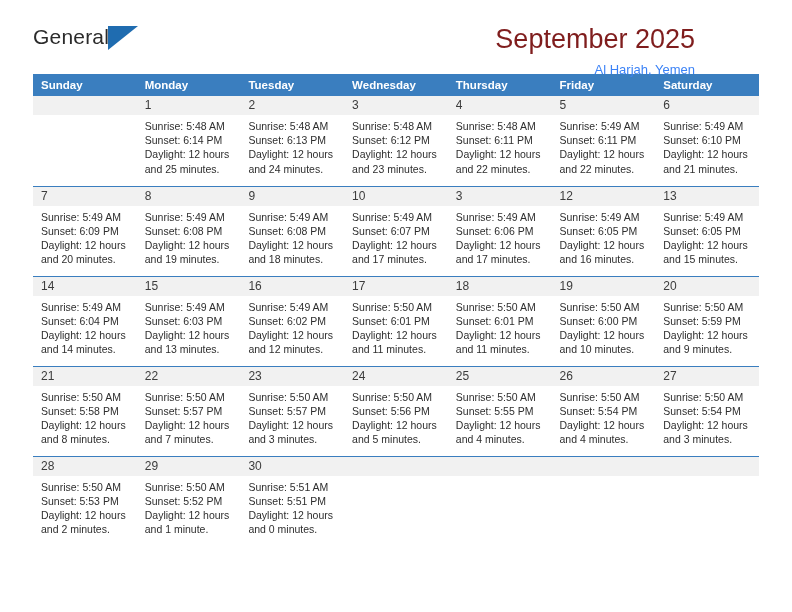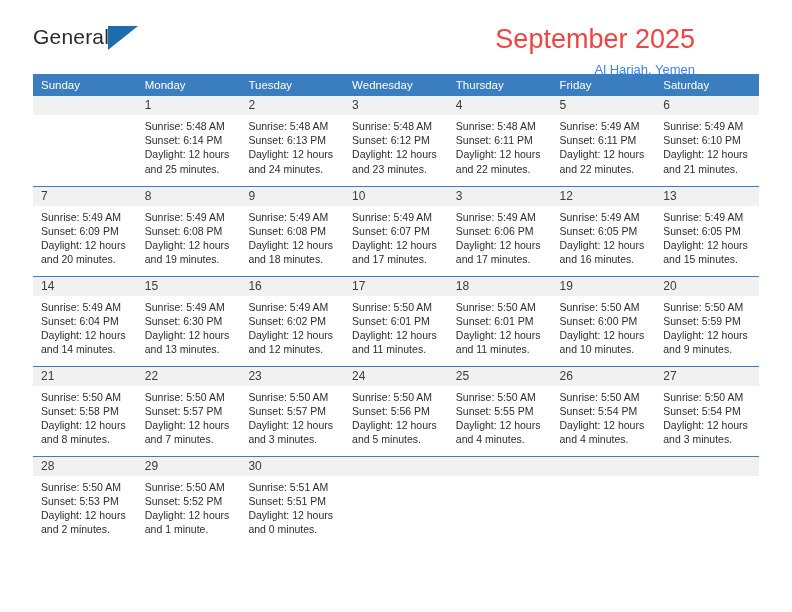--- a/index.html
+++ b/index.html
@@ -60,21 +60,21 @@
     margin-left: 57px;
     display: block;
     margin-top: -3px;
   }
   .title-block {
     text-align: right;
     padding-top: 24px;
   }
   .cal-title {
     font-size: 27px;
-    color: #ef4444;
+    color: #7f1d1d;
     line-height: 30px;
     font-weight: normal;
     margin: 0;
   }
   .cal-subtitle {
     font-size: 13px;
     color: #3b82f6;
     line-height: 20px;
     margin: 6px 0 0 0;
     font-weight: normal;
@@ -83,21 +83,21 @@
   
   .calendar {
     width: 726px;
     border-collapse: collapse;
     table-layout: fixed;
   }
   .calendar th {
     background: #3a7ebf;
     color: #ffffff;
     font-size: 11.5px;
-    font-weight: normal;
+    font-weight: bold;
     text-align: left;
     padding: 5px 0 5px 8px;
     height: 21px;
     box-sizing: border-box;
   }
   .week-row > td {
     vertical-align: top;
     padding: 0;
     border-top: 1.5px solid #3a7ebf;
     height: 90px;
@@ -299,21 +299,21 @@
               <div>Sunrise: 5:49 AM</div>
               <div>Sunset: 6:04 PM</div>
               <div>Daylight: 12 hours</div>
               <div>and 14 minutes.</div>
             </div>
           </td>
           <td class="day-cell">
             <div class="daynum">15</div>
             <div class="cell-body">
               <div>Sunrise: 5:49 AM</div>
-              <div>Sunset: 6:30 PM</div>
+              <div>Sunset: 6:03 PM</div>
               <div>Daylight: 12 hours</div>
               <div>and 13 minutes.</div>
             </div>
           </td>
           <td class="day-cell">
             <div class="daynum">16</div>
             <div class="cell-body">
               <div>Sunrise: 5:49 AM</div>
               <div>Sunset: 6:02 PM</div>
               <div>Daylight: 12 hours</div>

